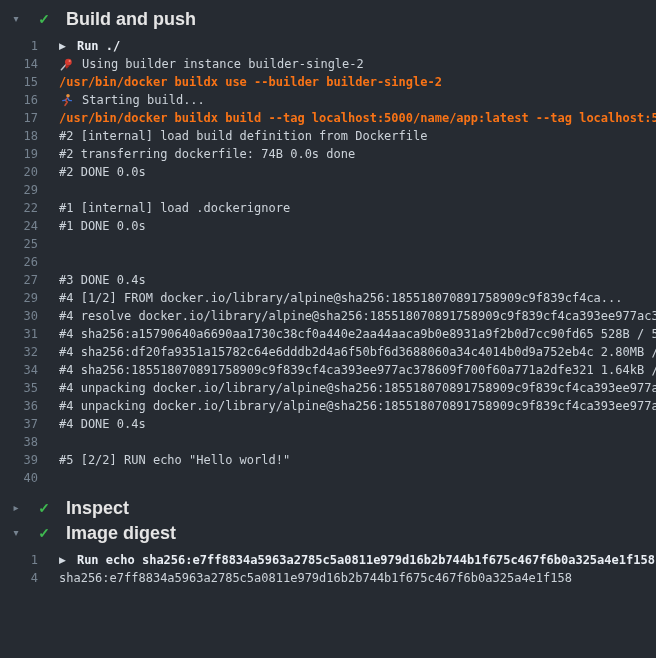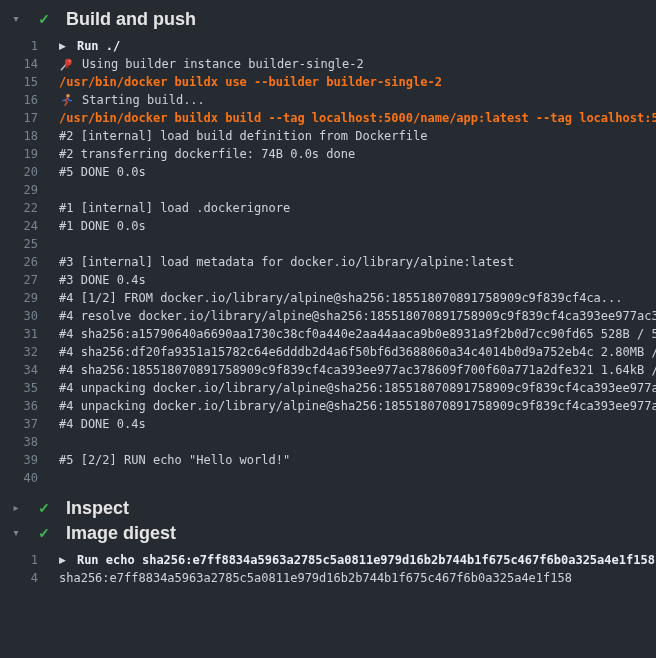--- a/index.html
+++ b/index.html
@@ -76,26 +76,26 @@
         <div class="log-line style-command"><span class="line-number">15</span><span class="line-content"><span class="txt">/usr/bin/docker buildx use --builder builder-single-2</span></span></div>
         <div class="log-line style-normal"><span class="line-number">16</span><span class="line-content"><svg class="emoji-icon" viewBox="0 0 16 16">
               <circle cx="9.6" cy="2.9" r="1.9" fill="#e8913a"></circle>
               <path d="M9.2 5.2 l-2.6 2.6 2.2 1.8-2.4 3.6" fill="none" stroke="#c94a2e" stroke-width="1.7" stroke-linecap="round" stroke-linejoin="round"></path>
               <path d="M9.2 5.4 l1.6 2.4 2.4.4" fill="none" stroke="#3a6fd8" stroke-width="1.4" stroke-linecap="round"></path>
               <path d="M6.8 7.6 l-2.8.6" stroke="#3a6fd8" stroke-width="1.4" stroke-linecap="round"></path>
             </svg><span class="txt">Starting build...</span></span></div>
         <div class="log-line style-command"><span class="line-number">17</span><span class="line-content"><span class="txt">/usr/bin/docker buildx build --tag localhost:5000/name/app:latest --tag localhost:500</span></span></div>
         <div class="log-line style-normal"><span class="line-number">18</span><span class="line-content"><span class="txt">#2 [internal] load build definition from Dockerfile</span></span></div>
         <div class="log-line style-normal"><span class="line-number">19</span><span class="line-content"><span class="txt">#2 transferring dockerfile: 74B 0.0s done</span></span></div>
-        <div class="log-line style-normal"><span class="line-number">20</span><span class="line-content"><span class="txt">#5 DONE 0.0s</span></span></div>
+        <div class="log-line style-normal"><span class="line-number">20</span><span class="line-content"><span class="txt">#2 DONE 0.0s</span></span></div>
         <div class="log-line style-normal"><span class="line-number">29</span><span class="line-content"><span class="txt"></span></span></div>
         <div class="log-line style-normal"><span class="line-number">22</span><span class="line-content"><span class="txt">#1 [internal] load .dockerignore</span></span></div>
         <div class="log-line style-normal"><span class="line-number">24</span><span class="line-content"><span class="txt">#1 DONE 0.0s</span></span></div>
         <div class="log-line style-normal"><span class="line-number">25</span><span class="line-content"><span class="txt"></span></span></div>
-        <div class="log-line style-normal"><span class="line-number">26</span><span class="line-content"><span class="txt">#3 [internal] load metadata for docker.io/library/alpine:latest</span></span></div>
+        <div class="log-line style-normal"><span class="line-number">26</span></div>
         <div class="log-line style-normal"><span class="line-number">27</span><span class="line-content"><span class="txt">#3 DONE 0.4s</span></span></div>
         <div class="log-line style-normal"><span class="line-number">29</span><span class="line-content"><span class="txt">#4 [1/2] FROM docker.io/library/alpine@sha256:185518070891758909c9f839cf4ca...</span></span></div>
         <div class="log-line style-normal"><span class="line-number">30</span><span class="line-content"><span class="txt">#4 resolve docker.io/library/alpine@sha256:185518070891758909c9f839cf4ca393ee977ac37</span></span></div>
         <div class="log-line style-normal"><span class="line-number">31</span><span class="line-content"><span class="txt">#4 sha256:a15790640a6690aa1730c38cf0a440e2aa44aaca9b0e8931a9f2b0d7cc90fd65 528B / 52</span></span></div>
         <div class="log-line style-normal"><span class="line-number">32</span><span class="line-content"><span class="txt">#4 sha256:df20fa9351a15782c64e6dddb2d4a6f50bf6d3688060a34c4014b0d9a752eb4c 2.80MB / </span></span></div>
         <div class="log-line style-normal"><span class="line-number">34</span><span class="line-content"><span class="txt">#4 sha256:185518070891758909c9f839cf4ca393ee977ac378609f700f60a771a2dfe321 1.64kB / </span></span></div>
         <div class="log-line style-normal"><span class="line-number">35</span><span class="line-content"><span class="txt">#4 unpacking docker.io/library/alpine@sha256:185518070891758909c9f839cf4ca393ee977ac</span></span></div>
         <div class="log-line style-normal"><span class="line-number">36</span><span class="line-content"><span class="txt">#4 unpacking docker.io/library/alpine@sha256:185518070891758909c9f839cf4ca393ee977ac</span></span></div>
         <div class="log-line style-normal"><span class="line-number">37</span><span class="line-content"><span class="txt">#4 DONE 0.4s</span></span></div>
         <div class="log-line style-normal"><span class="line-number">38</span><span class="line-content"><span class="txt"></span></span></div>

